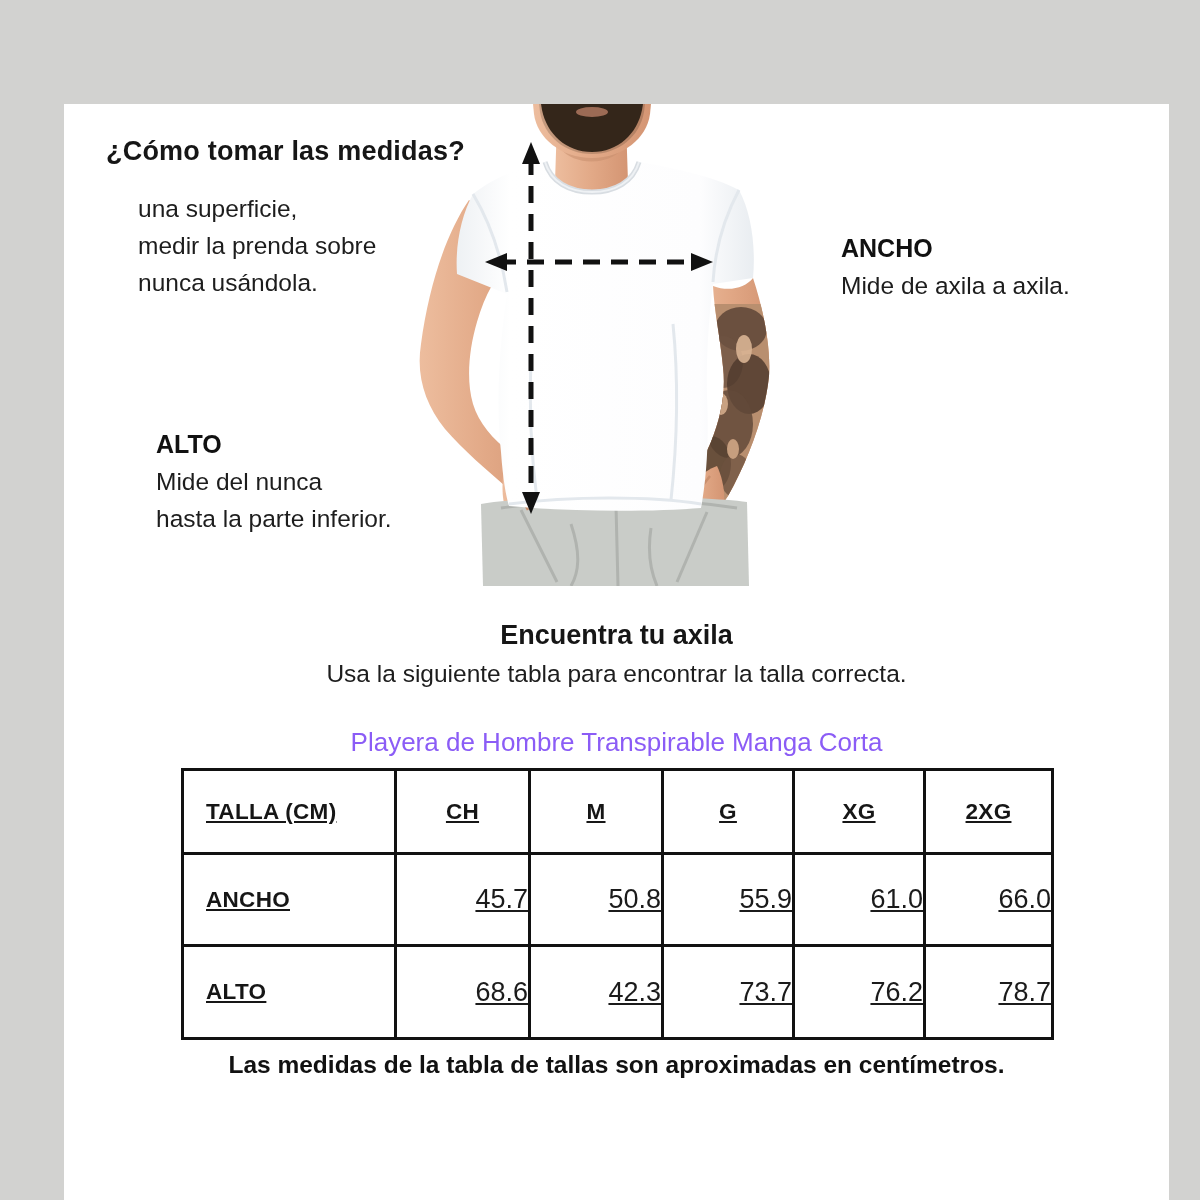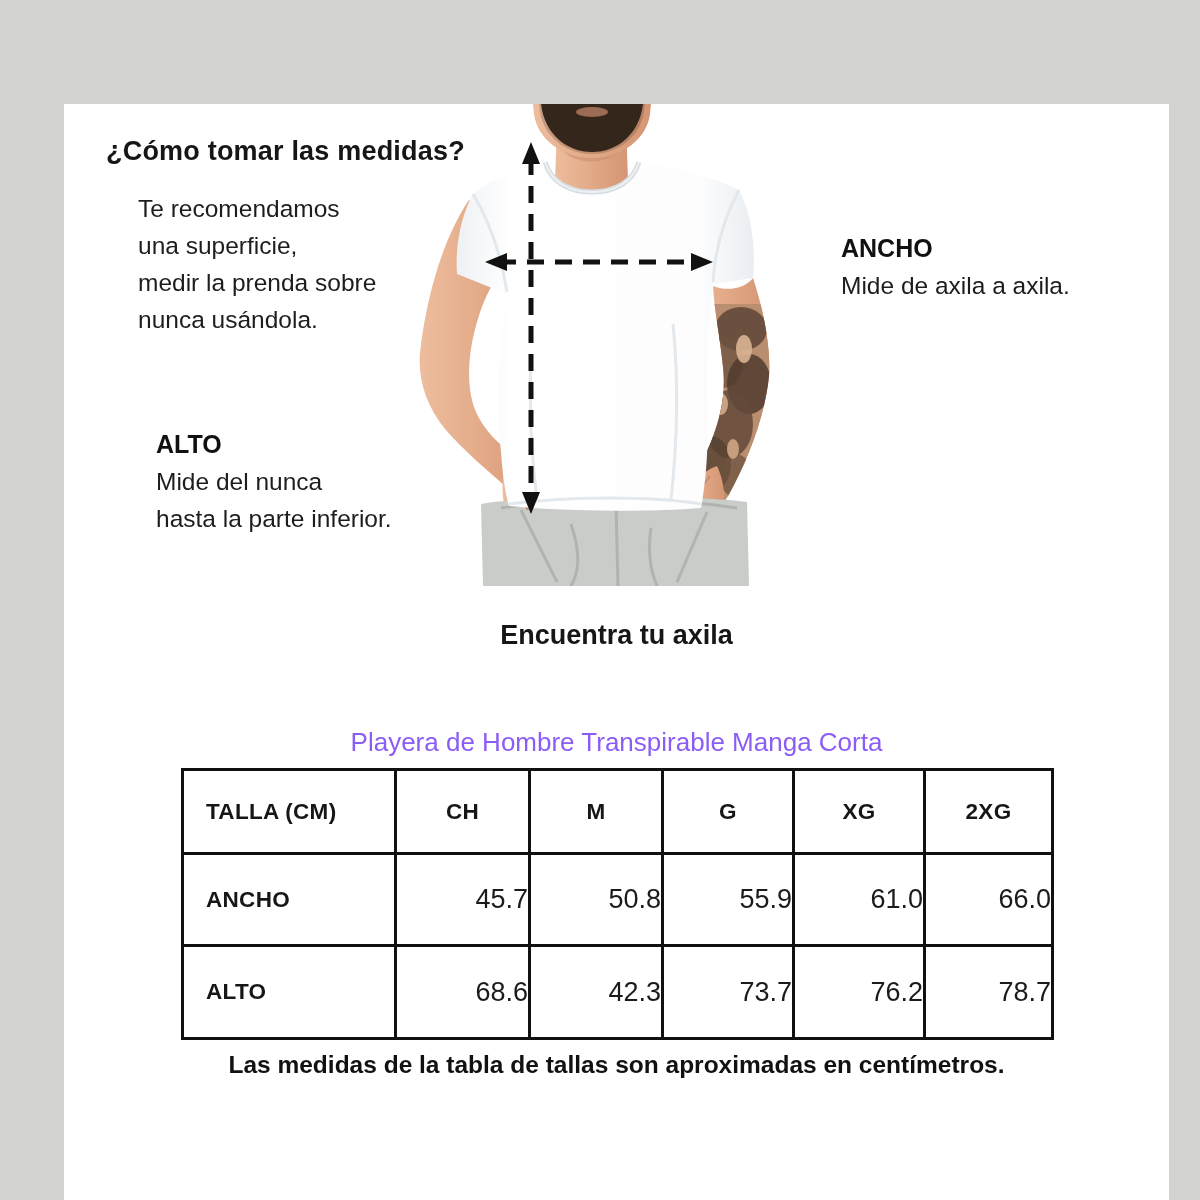--- a/index.html
+++ b/index.html
@@ -43,40 +43,40 @@
   table.size{
     position:absolute;left:117px;top:664px;
     border-collapse:collapse;table-layout:fixed;
   }
   table.size td{
     border:3px solid #111;
     padding:0 0 0 0;
     vertical-align:middle;
     text-align:center;
     background:#fff;
+    text-decoration:underline;
   }
   table.size td.rowhead{
     text-align:left;padding-left:22px;
     font-weight:700;font-size:22.5px;letter-spacing:.3px;
   }
   table.size td.colhead{font-weight:700;font-size:22.5px;letter-spacing:.3px;}
   table.size td.val{font-size:27px;color:#1b1b1b;text-align:right;}
   .footnote{
     top:947px;font-size:24.5px;font-weight:700;color:#111;
   }
 </style>
 </head>
 <body>
 
 <div class="panel">
 
   <div class="h-title">¿Cómo tomar las medidas?</div>
 
   <div class="intro">
-    <div>Te recomendamos</div>
     <div>una superficie,</div>
     <div>medir la prenda sobre</div>
     <div>nunca usándola.</div>
   </div>
 
   <div class="alto-block">
     <div class="meas-label">ALTO</div>
     <div>Mide del nunca</div>
     <div>hasta la parte inferior.</div>
   </div>
@@ -183,20 +183,21 @@
     </g>
 
     <g>
       <line x1="88" y1="158" x2="288" y2="158" stroke="#111" stroke-width="5" stroke-dasharray="17 11"></line>
       <polygon points="74,158 96,149 96,167" fill="#111"></polygon>
       <polygon points="302,158 280,149 280,167" fill="#111"></polygon>
     </g>
   </svg>
 
   <div class="center-text find-title">Encuentra tu axila</div>
+  <div class="center-text find-sub">Usa la siguiente tabla para encontrar la talla correcta.</div>
   <div class="center-text product-title">Playera de Hombre Transpirable Manga Corta</div>
 
   <table class="size">
     <colgroup>
       <col style="width:213px">
         <col style="width:134px">
         <col style="width:133px">
       <col style="width:131px">
         <col style="width:131px">
         <col style="width:128px">

